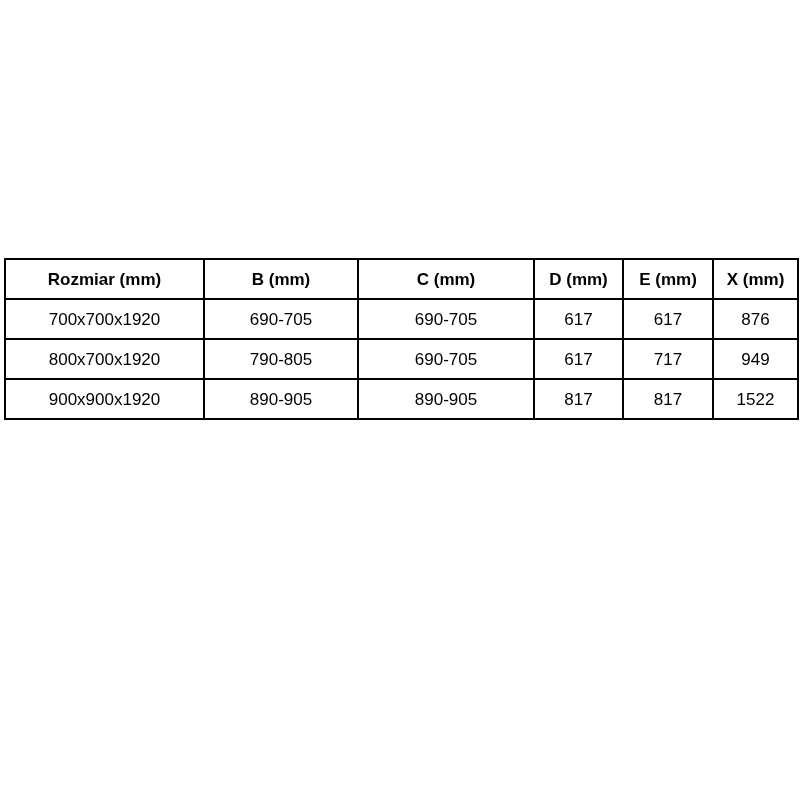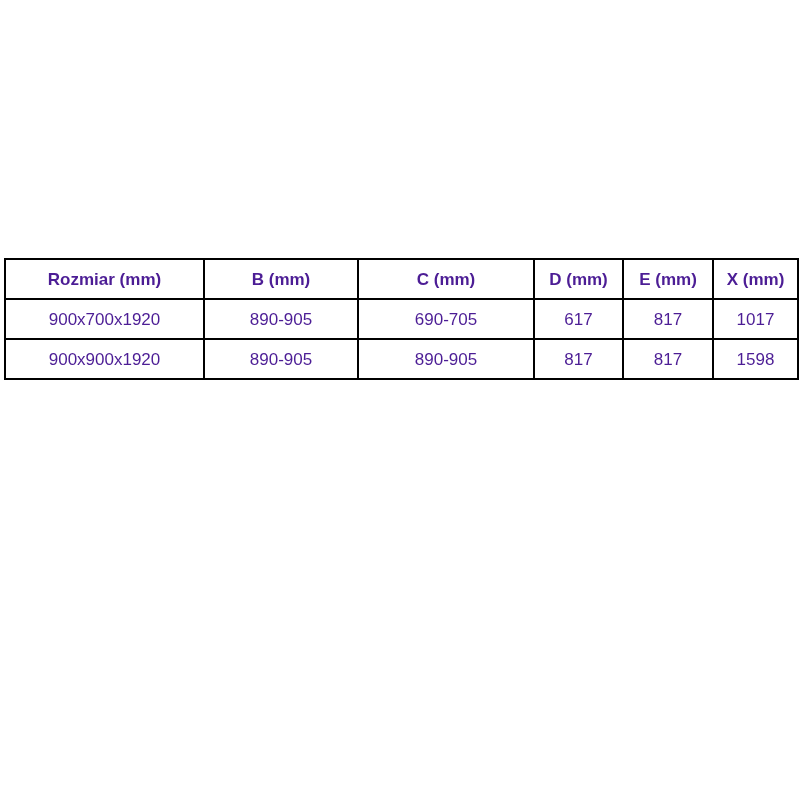--- a/index.html
+++ b/index.html
@@ -15,21 +15,21 @@
     background: #ffffff;
     overflow: hidden;
   }
   table.spec-table {
     position: absolute;
     left: 4px;
     top: 258px;
     width: 793px;
     border-collapse: collapse;
     table-layout: fixed;
-    color: #4c1d95;
+    color: #000000;
   }
   table.spec-table th,
   table.spec-table td {
     border: 2px solid #000000;
     height: 38px;
     padding: 0;
     text-align: center;
     vertical-align: middle;
     font-size: 17px;
     line-height: 1;
@@ -65,30 +65,38 @@
         <th>Rozmiar (mm)</th>
         <th>B (mm)</th>
         <th>C (mm)</th>
         <th>D (mm)</th>
         <th>E (mm)</th>
         <th>X (mm)</th>
       </tr>
     </thead>
     <tbody>
       <tr>
-        <td>900x700x1920</td>
-        <td>890-905</td>
+        <td>700x700x1920</td>
+        <td>690-705</td>
         <td>690-705</td>
         <td>617</td>
-        <td>817</td>
-        <td>1017</td>
+        <td>617</td>
+        <td>876</td>
+      </tr>
+      <tr>
+        <td>800x700x1920</td>
+        <td>790-805</td>
+        <td>690-705</td>
+        <td>617</td>
+        <td>717</td>
+        <td>949</td>
       </tr>
       <tr>
         <td>900x900x1920</td>
         <td>890-905</td>
         <td>890-905</td>
         <td>817</td>
         <td>817</td>
-        <td>1598</td>
+        <td>1522</td>
       </tr>
     </tbody>
   </table>
 </div>
 
 </body></html>

